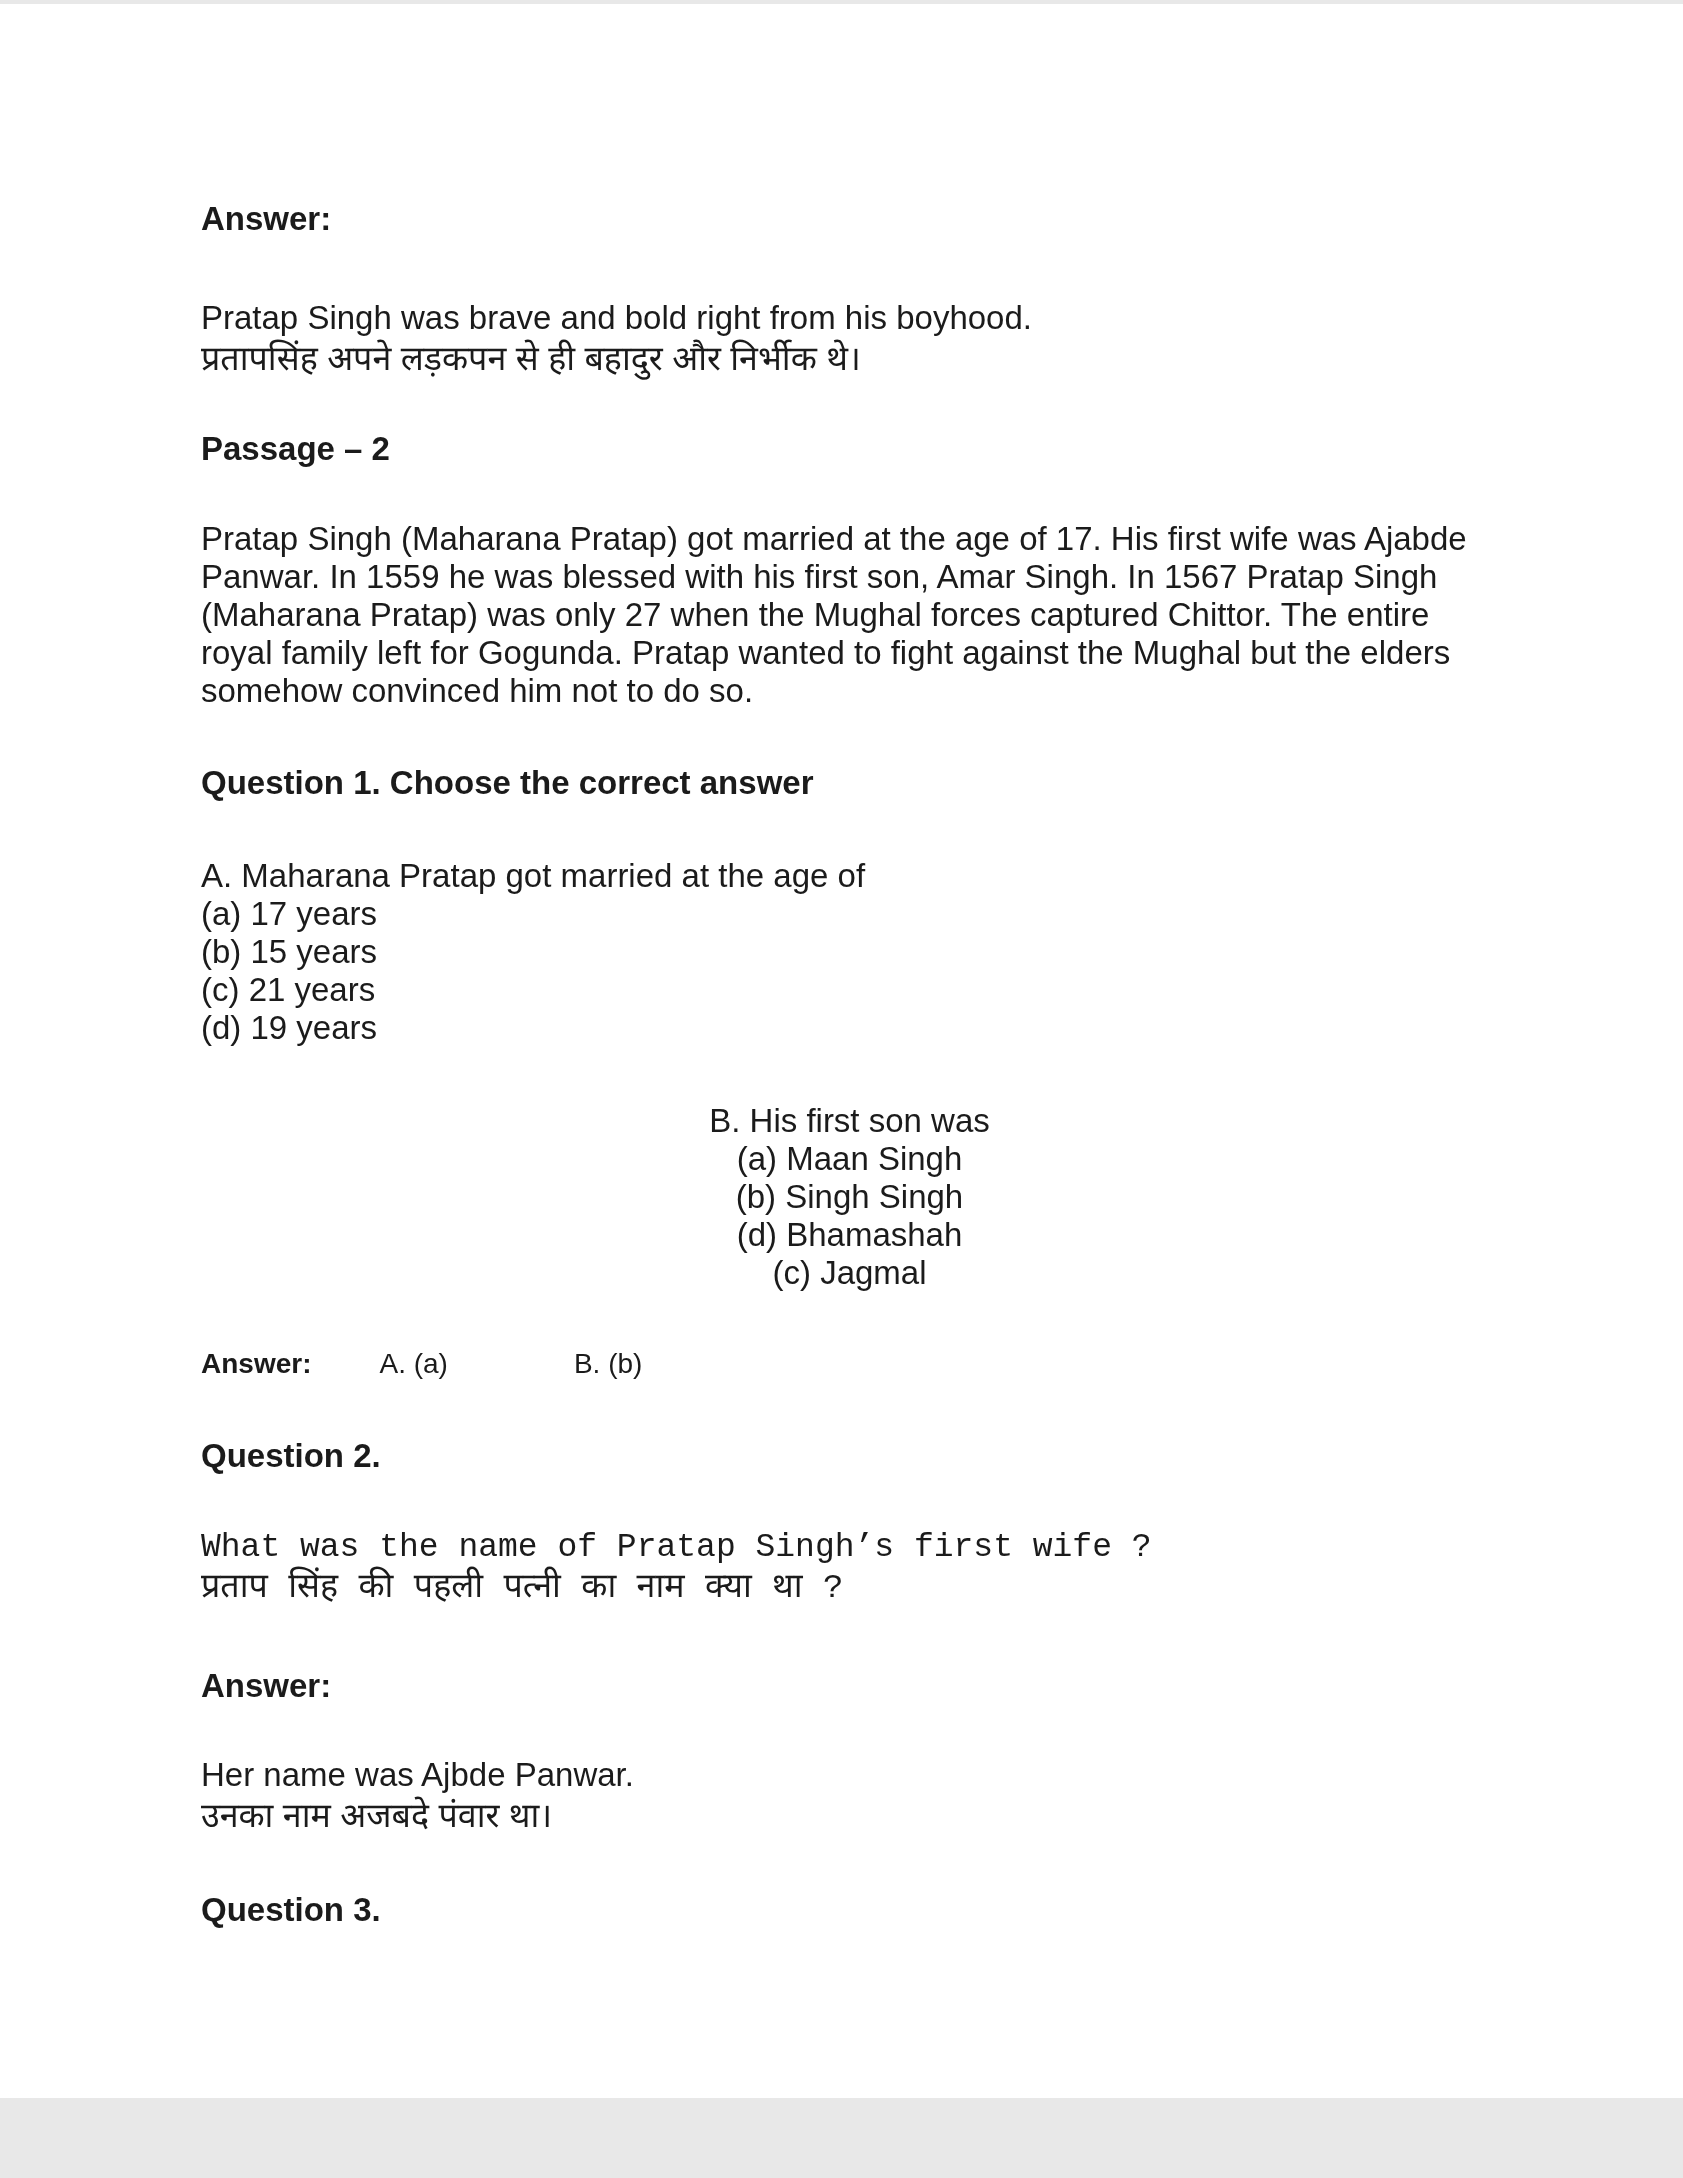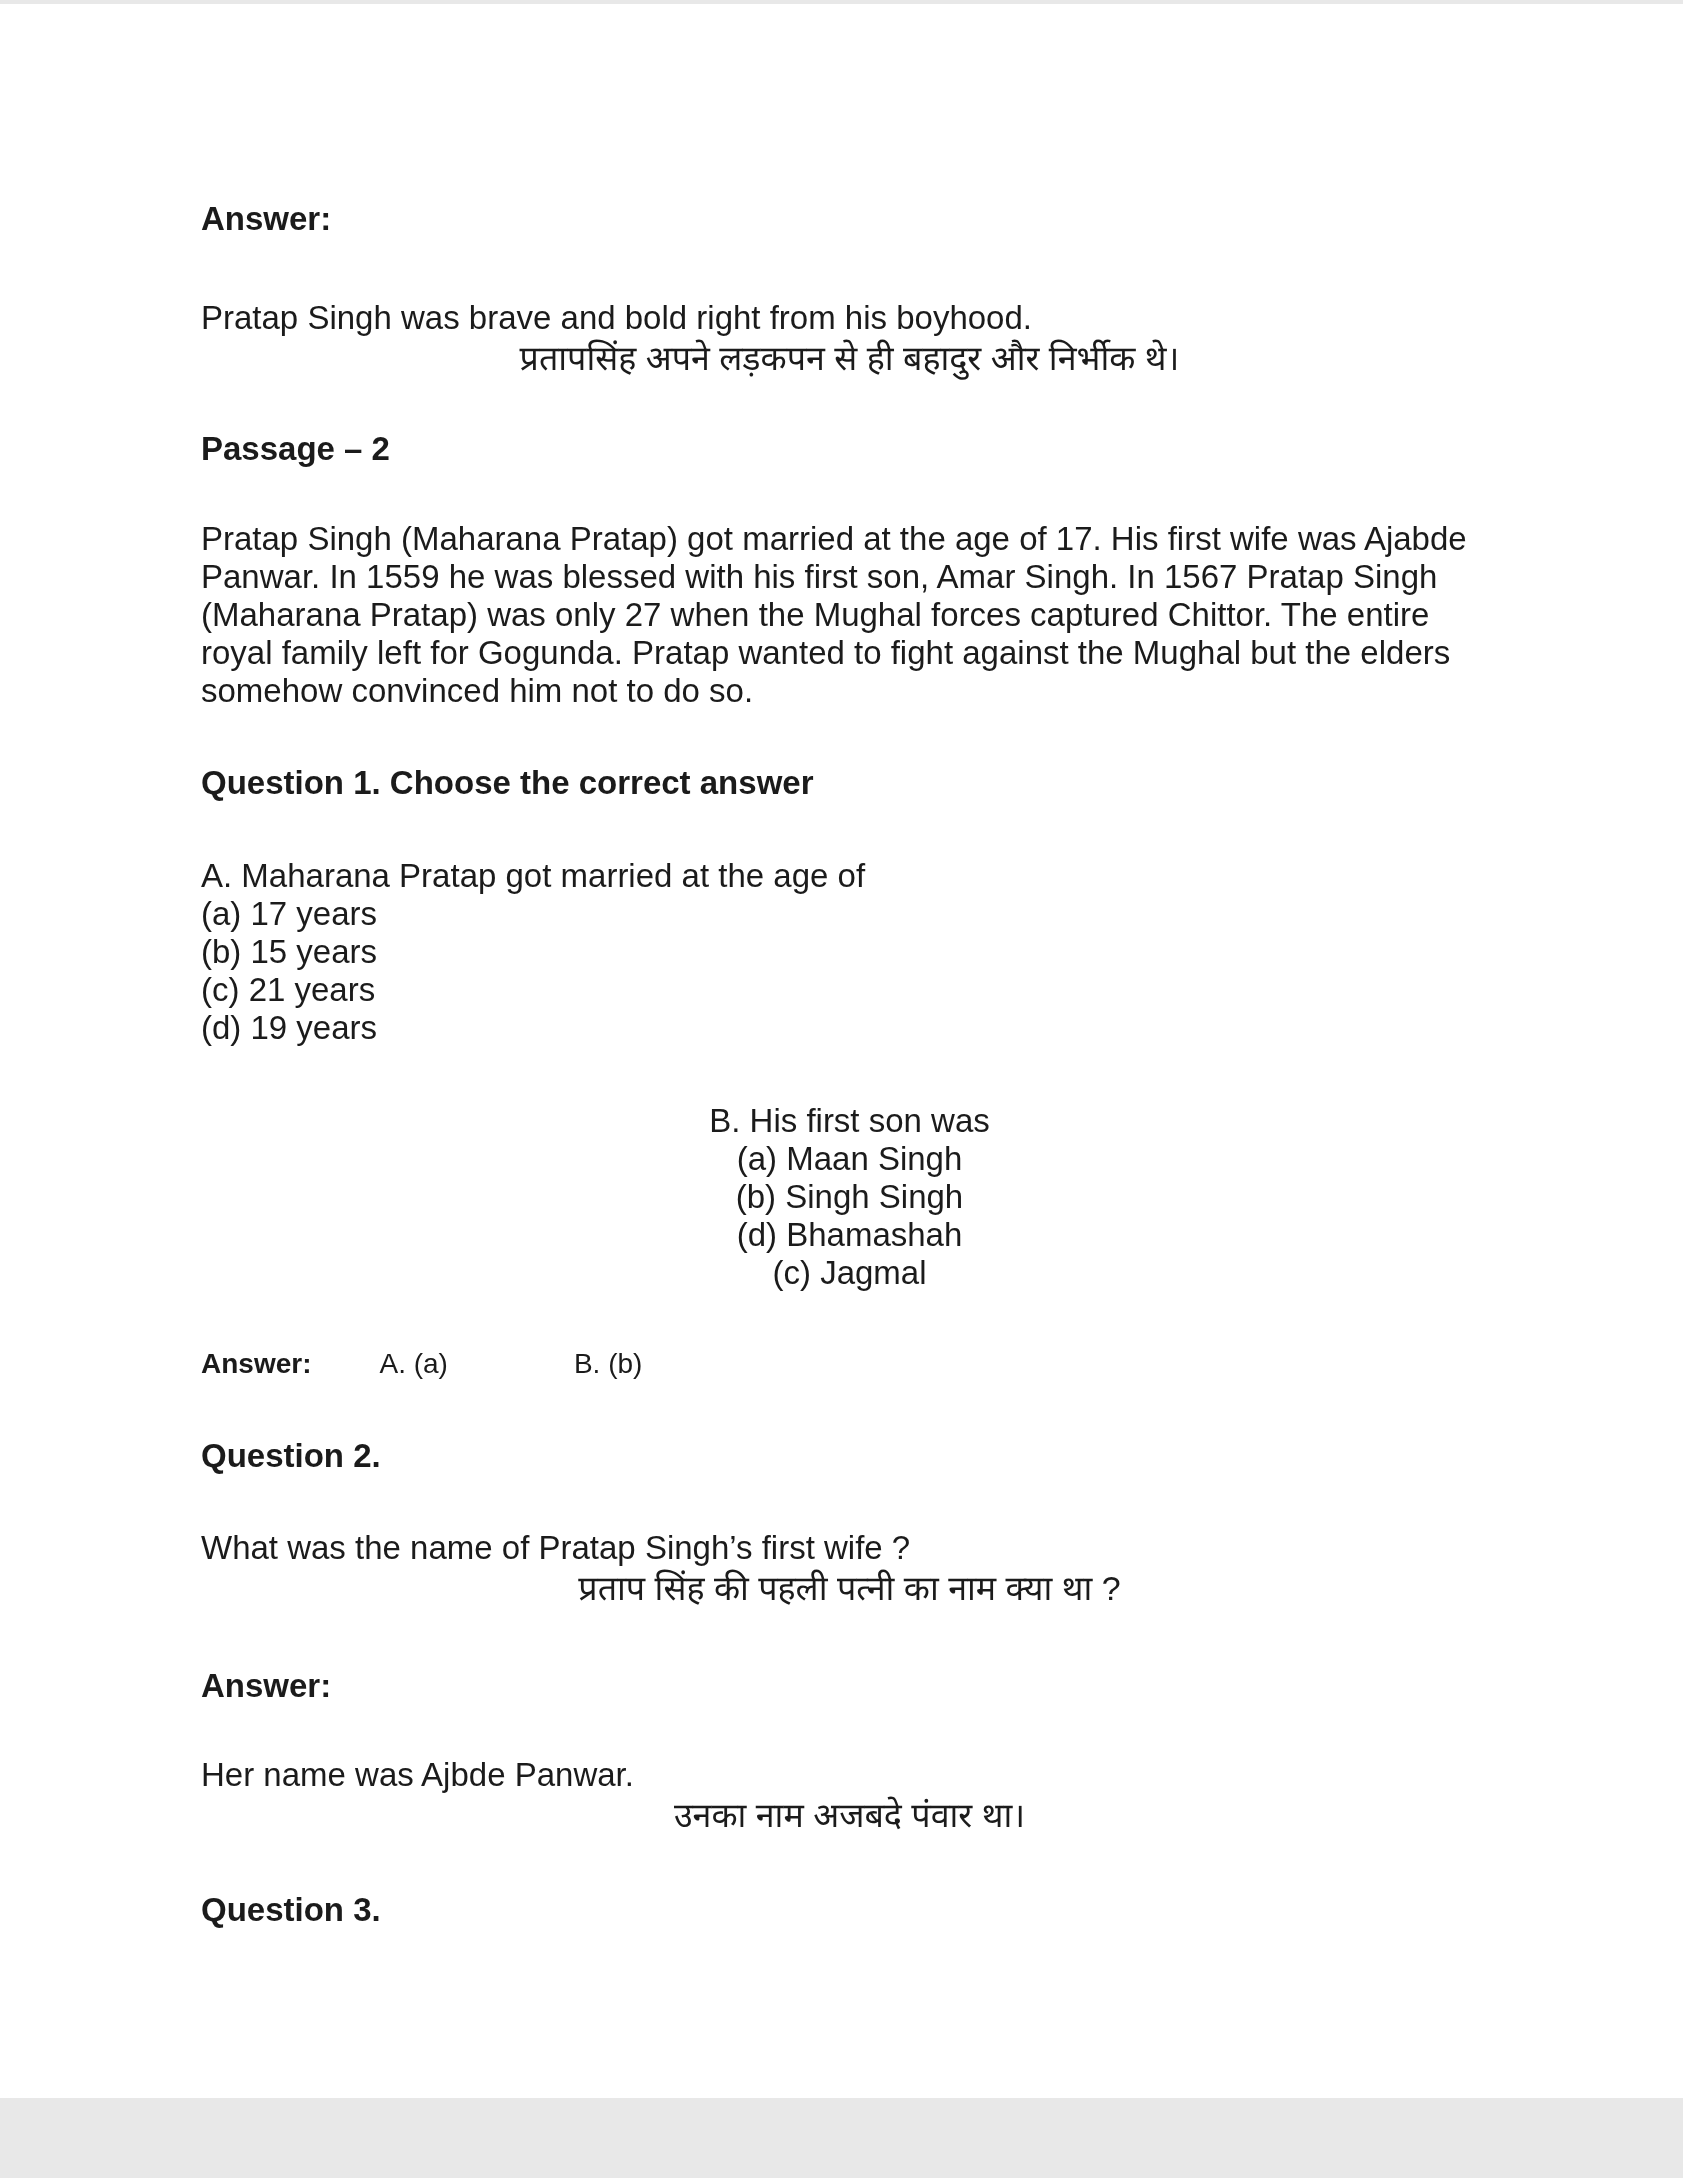--- a/index.html
+++ b/index.html
@@ -30,31 +30,30 @@
     font-size: 33px;
     line-height: 38px;
     font-weight: 400;
     white-space: nowrap;
   }
   .hline {        
     font-size: 34px;
     line-height: 42px;
     font-weight: 400;
     white-space: nowrap;
-    text-align: center;
   }
   
   .m-body1    { margin-top: 61px; }
   .m-passageh { margin-top: 51px; }
   .m-passage  { margin-top: 52px; }
   .m-q1h      { margin-top: 54px; }
   .m-q1a      { margin-top: 55px; }
   .m-q1b      { margin-top: 55px; text-align: center; }
   .m-q2h      { margin-top: 54px; }
-  .m-q2body   { margin-top: 54px; }
+  .m-q2body   { margin-top: 54px; font-family: Liberation Mono, monospace; }
   .m-ans2h    { margin-top: 58px; }
   .m-ans2body { margin-top: 51px; }
   .m-q3h      { margin-top: 55px; }
 
   .answer-row {
     margin-top: 53px;
     font-size: 28px;
     line-height: 38px;
     white-space: nowrap;
   }

